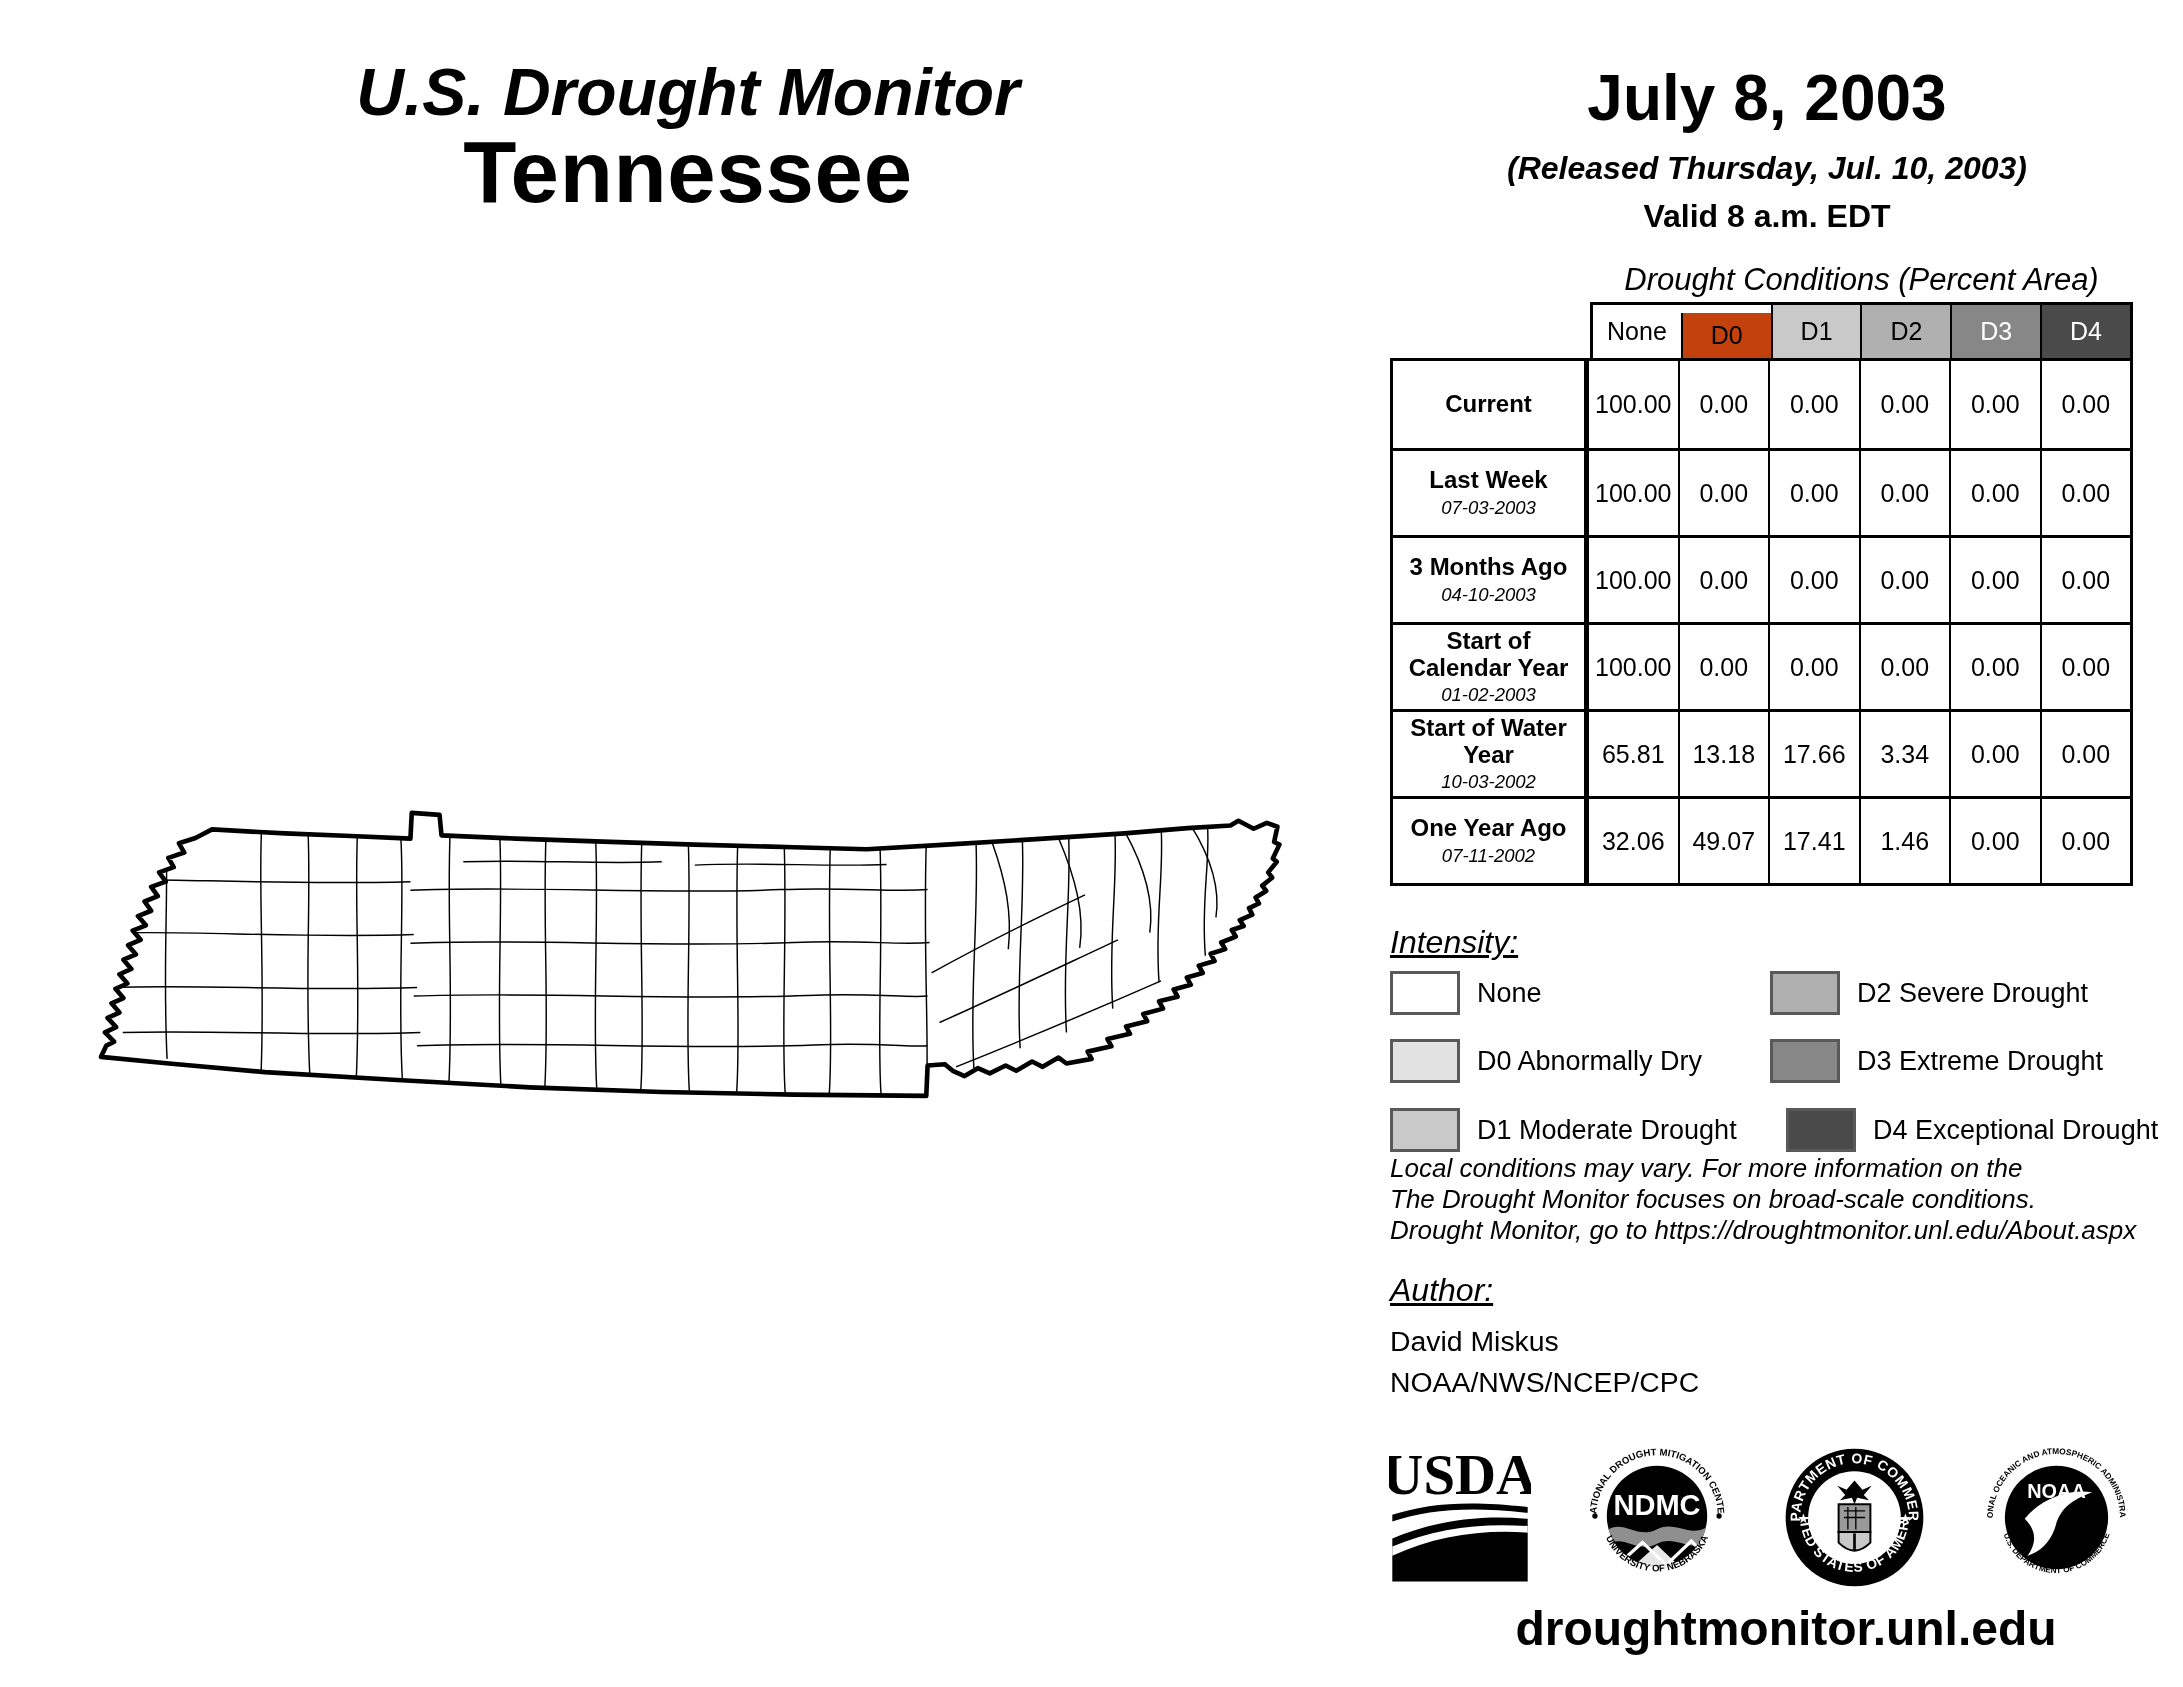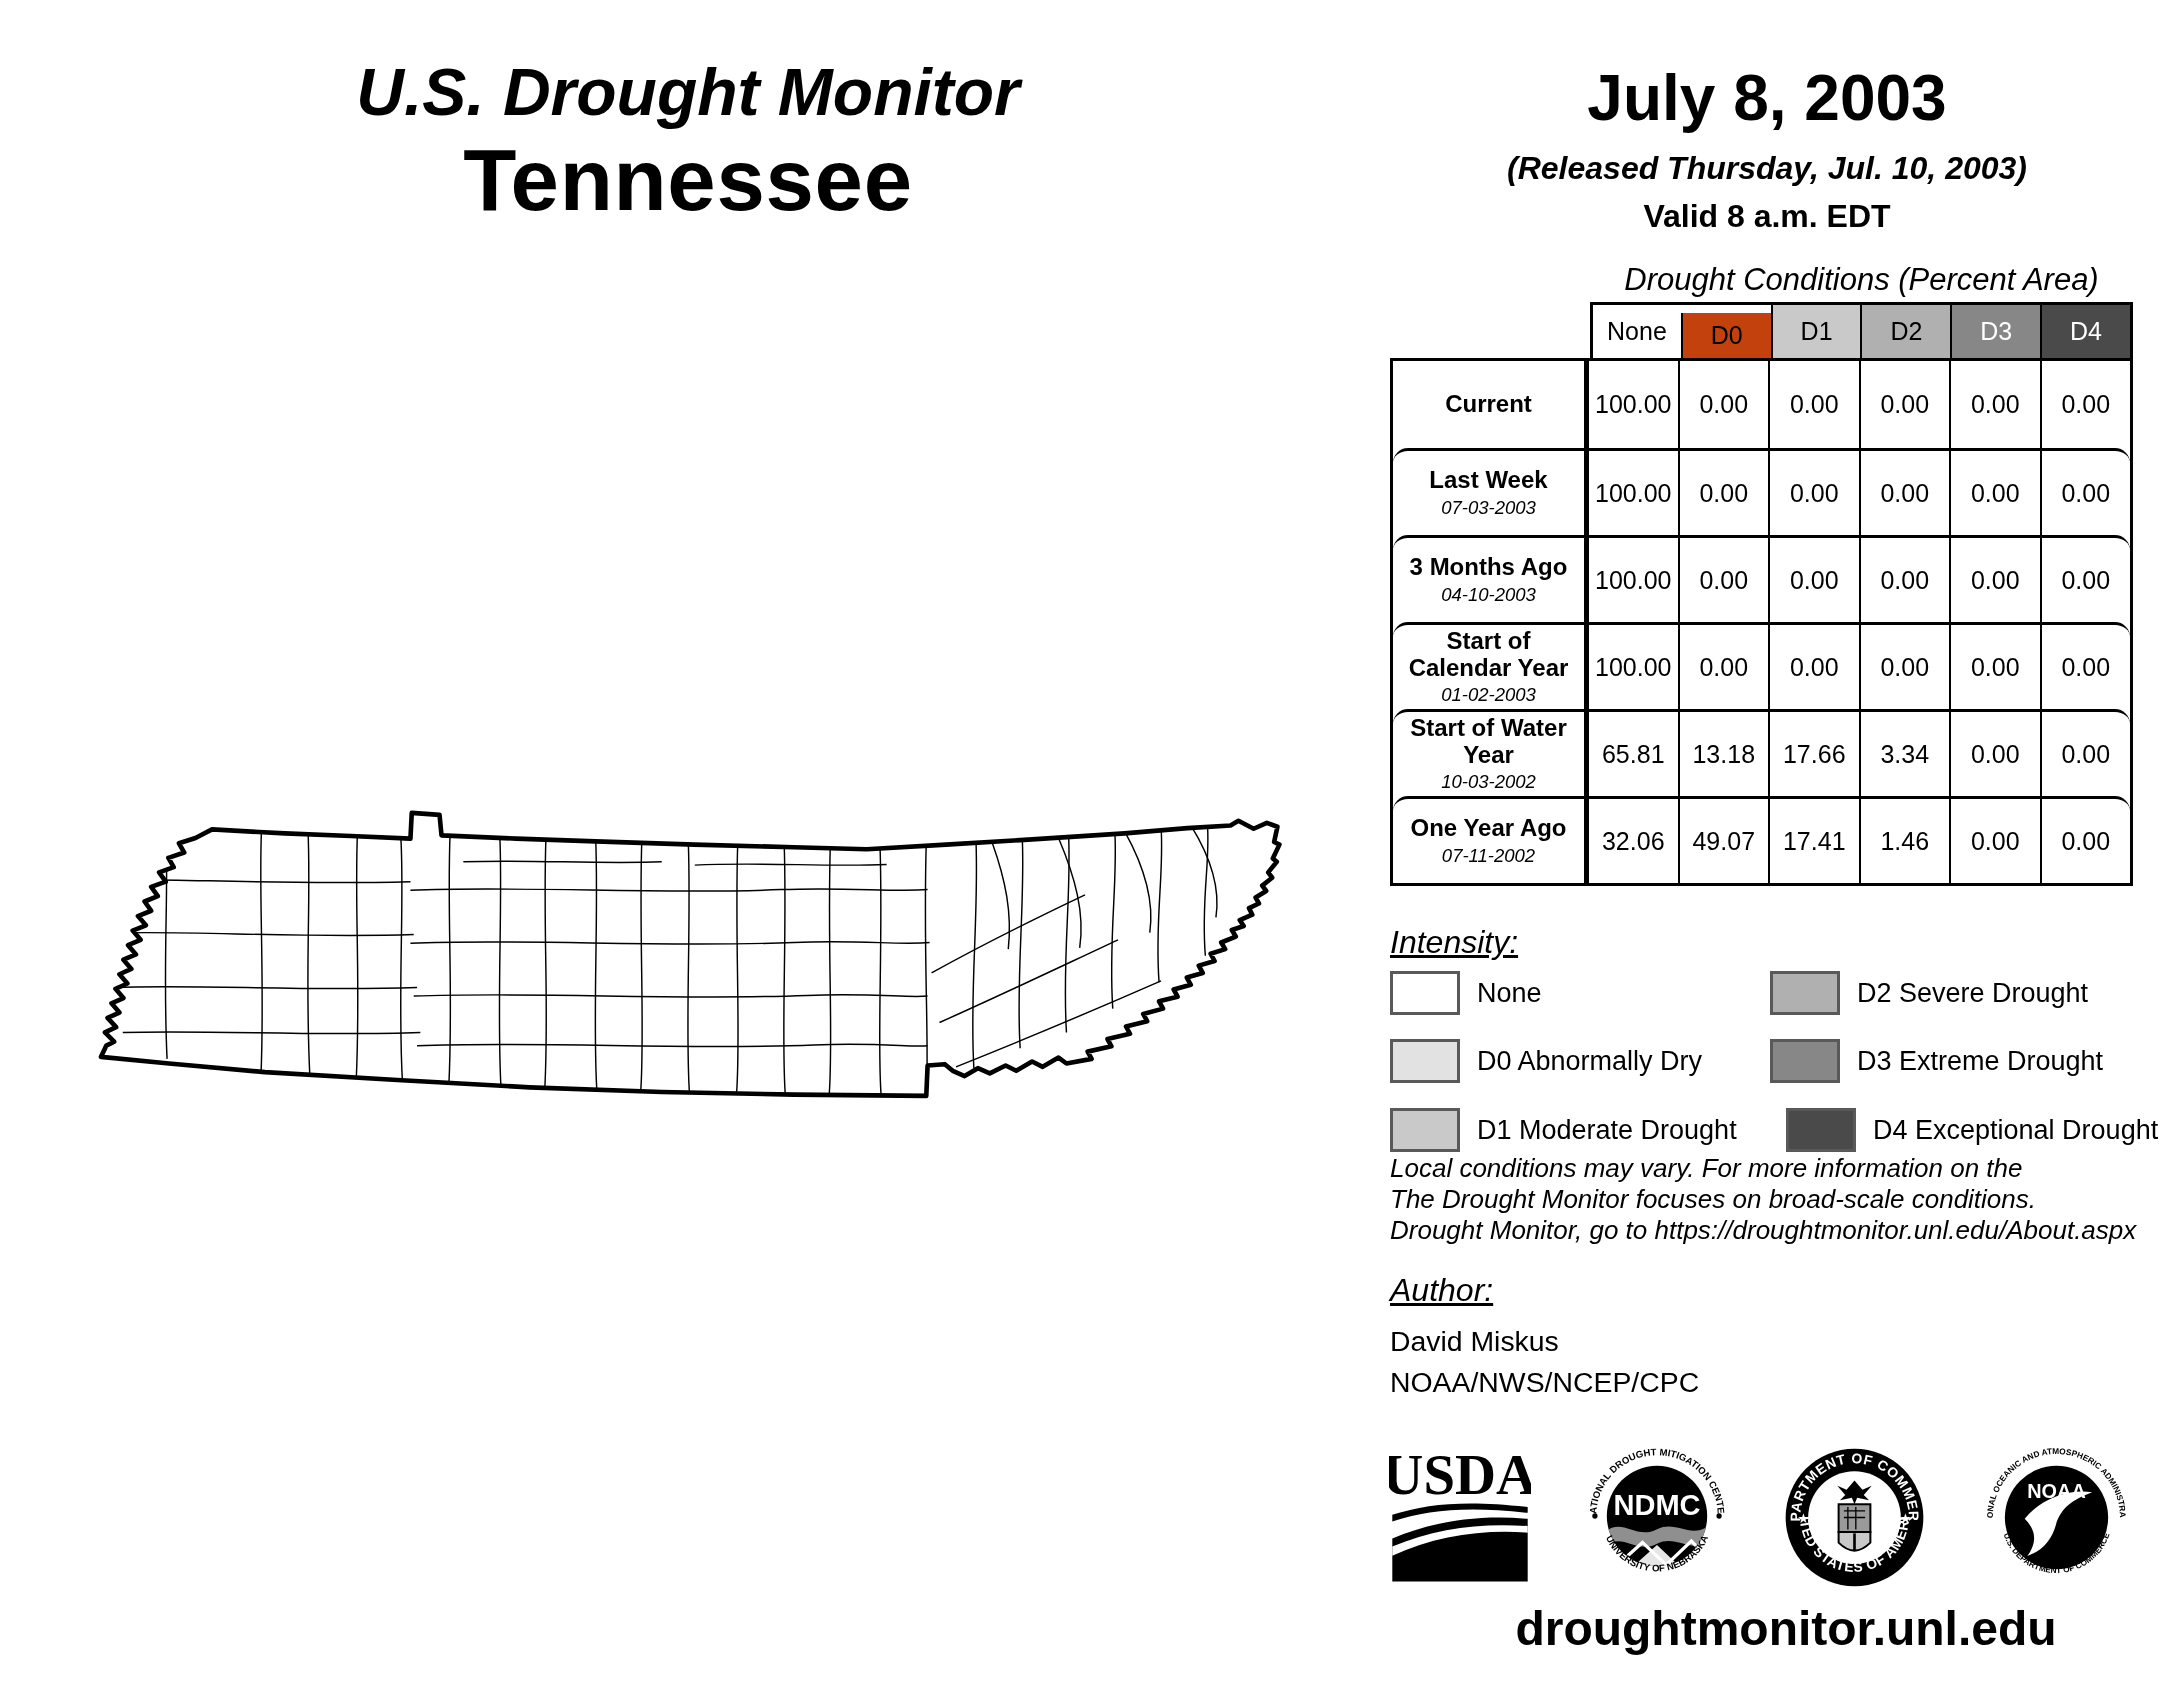--- a/index.html
+++ b/index.html
@@ -5,38 +5,38 @@
   html,body { margin:0; padding:0; }
   body {
     width:2183px; height:1687px; background:#ffffff; color:#000;
     font-family:"Liberation Sans", sans-serif; position:relative; overflow:hidden;
   }
   .abs { position:absolute; }
 
   
   #title-block { left:225px; top:58px; width:926px; text-align:center; }
   #title-line1 { font-size:66px; font-weight:bold; font-style:italic; line-height:1.05; }
-  #title-line2 { font-size:87px; font-weight:bold; line-height:1.0; margin-top:9px; letter-spacing:0.7px; }
+  #title-line2 { font-size:87px; font-weight:bold; line-height:1.0; margin-top:1px; letter-spacing:0.7px; }
 
   #date-block { left:1403px; top:66px; width:728px; text-align:center; }
   #date-main { font-size:64px; font-weight:bold; line-height:1.0; }
   #date-released { font-size:32px; font-weight:bold; font-style:italic; margin-top:20px; }
   #date-valid { font-size:32px; font-weight:bold; margin-top:10.6px; }
 
   
   #tbl-heading { left:1590px; top:262px; width:543px; text-align:center; font-size:31px; font-style:italic; }
   #dm-table { left:1390px; top:302px; width:743px; }
   #tbl-header { position:absolute; left:200px; top:0; width:543px; height:56px;
     display:flex; border:3.3px solid #000; border-bottom:none; box-sizing:border-box; }
   .hcell { flex:1; display:flex; align-items:center; justify-content:center;
     font-size:25px; border-left:2px solid #000; box-sizing:border-box; }
   .hcell:first-child { border-left:none; }
   #tbl-body { position:absolute; left:0; top:56px; width:743px;
     border:3.3px solid #000; box-sizing:border-box; background:#fff; }
-  .trow { display:flex; height:87px; border-top:3.3px solid #000; box-sizing:border-box;border-radius:15px; }
+  .trow { display:flex; height:87px; border-top:3.3px solid #000; box-sizing:border-box; }
   .trow:first-child { border-top:none; }
   .lcell { width:194px; border-right:3.3px solid #000; box-sizing:border-box;
     display:flex; flex-direction:column; align-items:center; justify-content:center; text-align:center; }
   .lcell .lbl { font-size:24px; font-weight:bold; line-height:1.12; }
   .lcell .sub { font-size:18.5px; font-style:italic; margin-top:2.6px; }
   .vcell { flex:1; display:flex; align-items:center; justify-content:center;
     font-size:25px; border-left:2px solid #000; box-sizing:border-box; }
   .vcell:first-child { border-left:none; }
 
   

